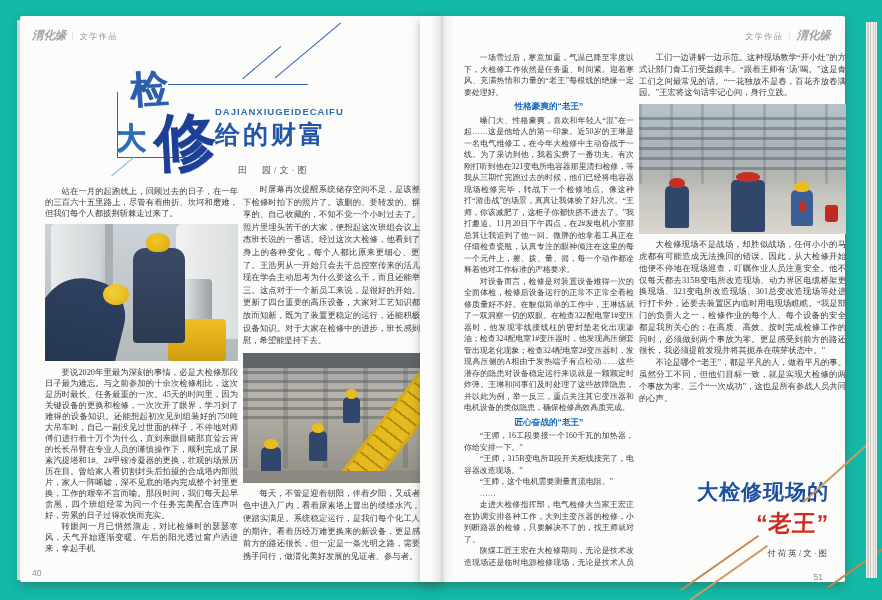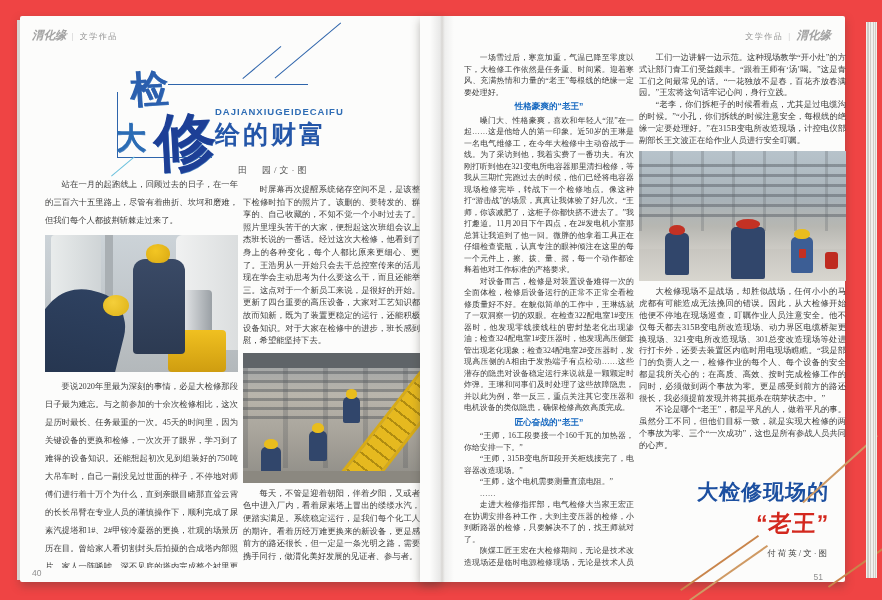--- a/index.html
+++ b/index.html
@@ -1,16 +1,16 @@
 <!DOCTYPE html>
 <html><head>
 <meta charset="utf-8">
 <style>
   html,body{margin:0;padding:0;}
-  .canvas{position:relative;width:882px;height:600px;background:#ef4444;overflow:hidden;
+  .canvas{position:relative;width:882px;height:600px;background:#14b8a6;overflow:hidden;
           font-family:"Liberation Serif","DejaVu Serif",serif;}
   .page{position:absolute;top:16px;height:566px;background:#fcfcfb;box-shadow:0 4px 10px rgba(60,55,50,.35);}
   .page-left{left:20px;width:421px;border-radius:2px 0 0 2px;}
   .page-right{left:420px;width:425px;border-radius:0 2px 2px 0;}
   
   .pg-header{position:absolute;top:12px;font-size:8px;color:#8f8f8f;letter-spacing:1.5px;white-space:nowrap;}
   .hdr-left{left:12px;}
   .hdr-right{right:14px;text-align:right;}
   .logo{font-style:italic;font-weight:bold;font-size:11.5px;color:#a2a2a2;letter-spacing:0;}
   .hdr-bar{color:#c4c4c4;padding:0 5px;font-size:9px;}
@@ -28,21 +28,21 @@
   .tl{position:absolute;background:#2e64ab;height:1.4px;}
   .tl-h1{left:78px;top:24px;width:140px;}
   .tl-v1{left:27px;top:32px;width:1.4px;height:65px;}
   .tl-h2{left:27px;top:97px;width:95px;}
   .tl-d1{left:147px;top:2px;width:50px;transform:rotate(-40deg);}
   .tl-d2{left:175px;top:-10px;width:86px;transform:rotate(-40deg);}
   .tl-teal{left:18px;top:106px;width:30px;background:#6bc1dd;transform:rotate(-40deg);}
   
   .col{position:absolute;color:#3b3b3b;overflow:hidden;}
   .col p{margin:0;text-indent:2em;text-align:justify;}
-  .col-l1{left:25px;top:160px;width:193px;height:392px;font-size:8.3px;line-height:18px;}
+  .col-l1{left:25px;top:170px;width:193px;height:392px;font-size:8.3px;line-height:11px;}
   .col-l2{left:223px;top:168px;width:194px;height:392px;font-size:8.3px;line-height:12.6px;}
   .col-r1{left:44px;top:36px;width:170px;height:516px;font-size:7.9px;line-height:11.5px;}
   .col-r2{left:219px;top:36px;width:207px;height:424px;font-size:8.3px;line-height:11.8px;}
   .subhead{margin:3px 0 2px;text-align:center;color:#1668c0;font-size:8.6px;font-weight:bold;
            font-family:"Liberation Sans",sans-serif;}
   
   .photo{position:relative;overflow:hidden;}
   .photo1{width:193px;height:137px;margin:5px 0 6px;background:linear-gradient(180deg,#ccd3d8,#c2c8cc 45%,#b3b8bb);}
   .p1-tank-l{position:absolute;left:6px;top:0;width:50px;height:95px;background:linear-gradient(90deg,#e9ecec,#cfd4d6);border-radius:4px;}
   .p1-tank-r{position:absolute;right:-8px;top:0;width:70px;height:115px;background:linear-gradient(90deg,#f0f1f1,#d8dbdc);border-radius:6px;}
@@ -186,21 +186,20 @@
       <p>“王师，16工段要接一个160千瓦的加热器，你给安排一下。”</p>
       <p>“王师，315B变电所Ⅱ段开关柜线接完了，电容器改造现场。”</p>
       <p>“王师，这个电机需要测量直流电阻。”</p>
       <p>……</p>
       <p>走进大检修指挥部，电气检修大当家王宏正在协调安排各种工作，大到主变压器的检修，小到断路器的检修，只要解决不了的，找王师就对了。</p>
       <p>陕煤工匠王宏在大检修期间，无论是技术改造现场还是临时电源检修现场，无论是技术人员的难题还是新职工的询问，他都耐心讲解。“李强，这个放电的部位不对，应该是这里。”在301总变1#电容器改造现场，王宏对青</p>
     </div>
 
     <div class="col col-r2">
       <p>工们一边讲解一边示范。这种现场教学“开小灶”的方式让部门青工们受益颇丰。“跟着王师有‘汤’喝。”这是青工们之间最常见的话。“一花独放不是春，百花齐放春满园。”王宏将这句话牢记心间，身行立践。</p>
-      <p>“老李，你们拆柜子的时候看着点，尤其是过电缆沟的时候。”“小孔，你们拆线的时候注意安全，每根线的绝缘一定要处理好。”在315B变电所改造现场，计控电仪部副部长王文波正在给作业人员进行安全叮嘱。</p>
       <div class="photo photo3">
         <div class="p3-rack"></div>
         <div class="p3-posts"></div>
         <div class="p3-ground"></div>
         <div class="p3-red"></div>
         <div class="fig" style="left:26px;bottom:6px;width:24px;height:50px;">
           <div class="body"></div>
             <div class="hat hat-red"></div>
         </div>
         <div class="fig" style="left:92px;bottom:2px;width:34px;height:60px;">

